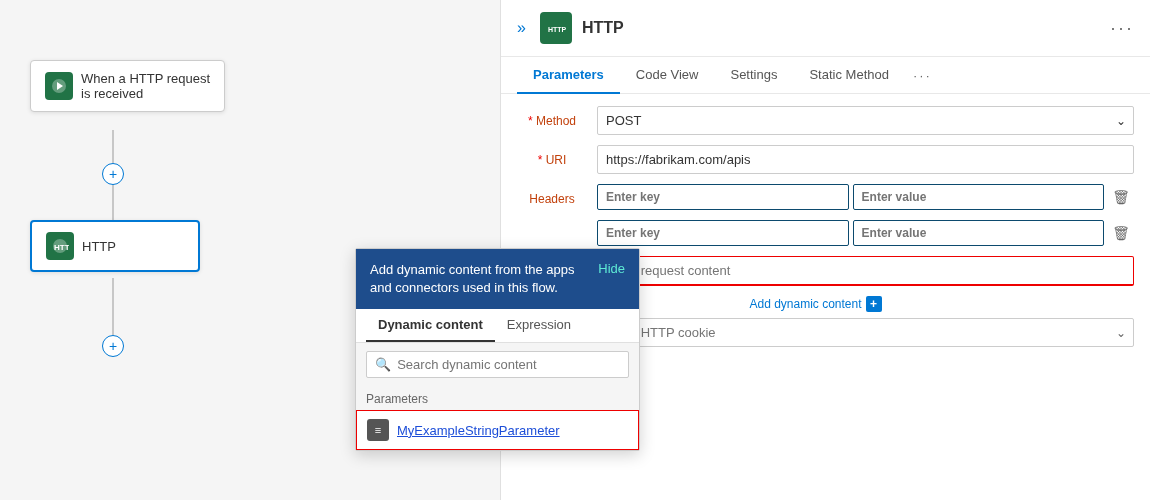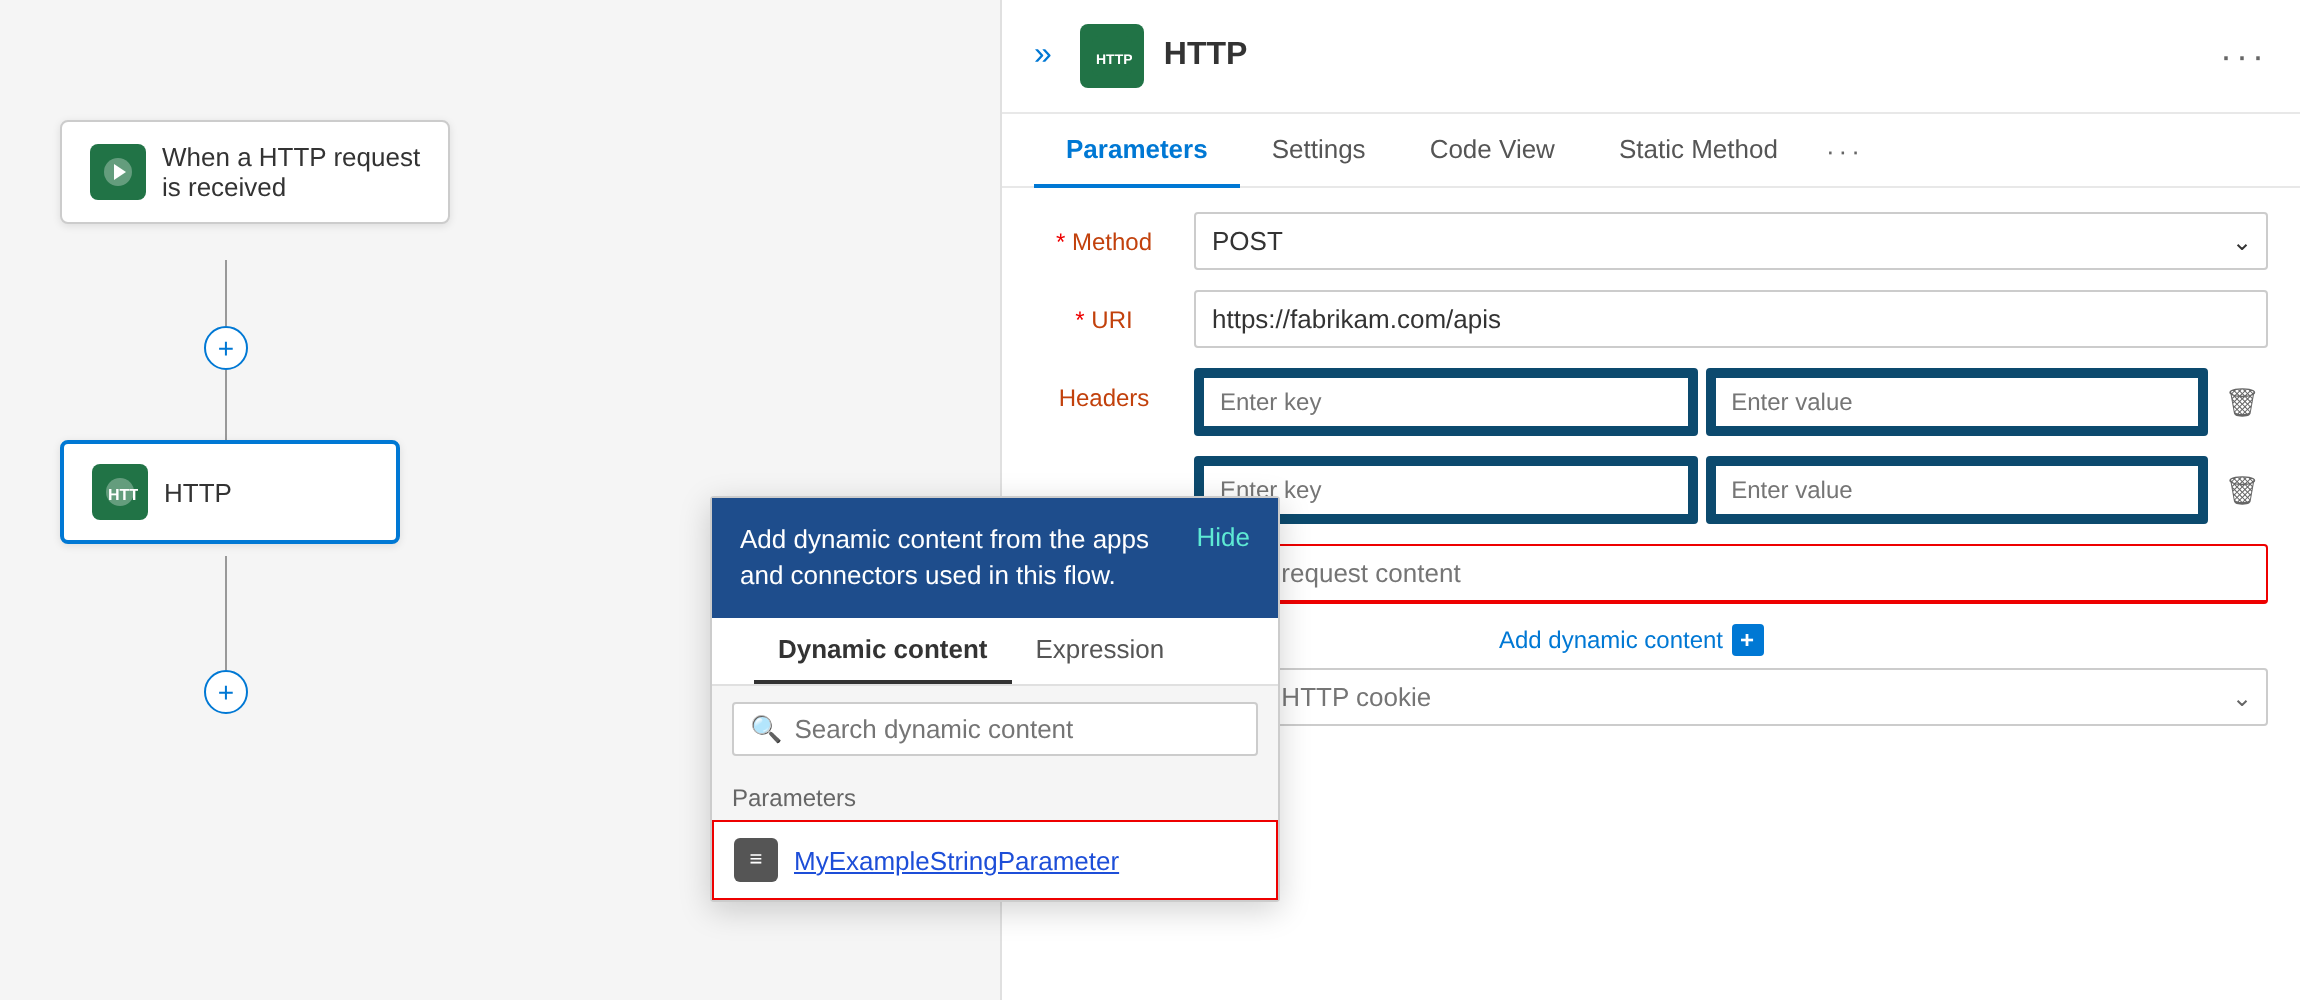--- a/index.html
+++ b/index.html
@@ -234,25 +234,26 @@
     }
 
     .headers-row {
       display: flex;
       gap: 4px;
       align-items: center;
     }
 
     .headers-input {
       flex: 1;
-      border: 5px solid #0c4a6e;
+      border: 1px solid #0c4a6e;
       border-radius: 2px;
       padding: 5px 8px;
       font-size: 12px;
       color: #4c1d95;
+      font-weight: bold;
     }
 
     .del-btn {
       color: #666;
       cursor: pointer;
       font-size: 14px;
       padding: 2px 4px;
     }
 
     .add-dynamic-row {
@@ -318,21 +319,21 @@
       cursor: pointer;
       font-size: 13px;
       white-space: nowrap;
       margin-left: 10px;
     }
 
     .popup-tabs {
       display: flex;
       border-bottom: 1px solid #e0e0e0;
       background: #fff;
-      padding: 0 21px;
+      padding: 0 10px;
     }
 
     .popup-tab {
       padding: 8px 12px;
       font-size: 13px;
       cursor: pointer;
       color: #555;
       border-bottom: 2px solid transparent;
     }
 
@@ -496,24 +497,24 @@
     </div>
     <span class="panel-title">HTTP</span>
     <span class="panel-more">···</span>
   </div>
 
   <div class="panel-tabs">
     <div class="tab-item active">
       <span>Parameters</span>
     </div>
     <div class="tab-item">
+      <span>Code View</span>
+    </div>
+    <div class="tab-item">
       <span>Settings</span>
-    </div>
-    <div class="tab-item">
-      <span>Code View</span>
     </div>
     <div class="tab-item">
       <span>Static Method</span>
     </div>
     <div class="tab-dots">···</div>
   </div>
 
   <div class="panel-body">
 
     <div class="form-row">

